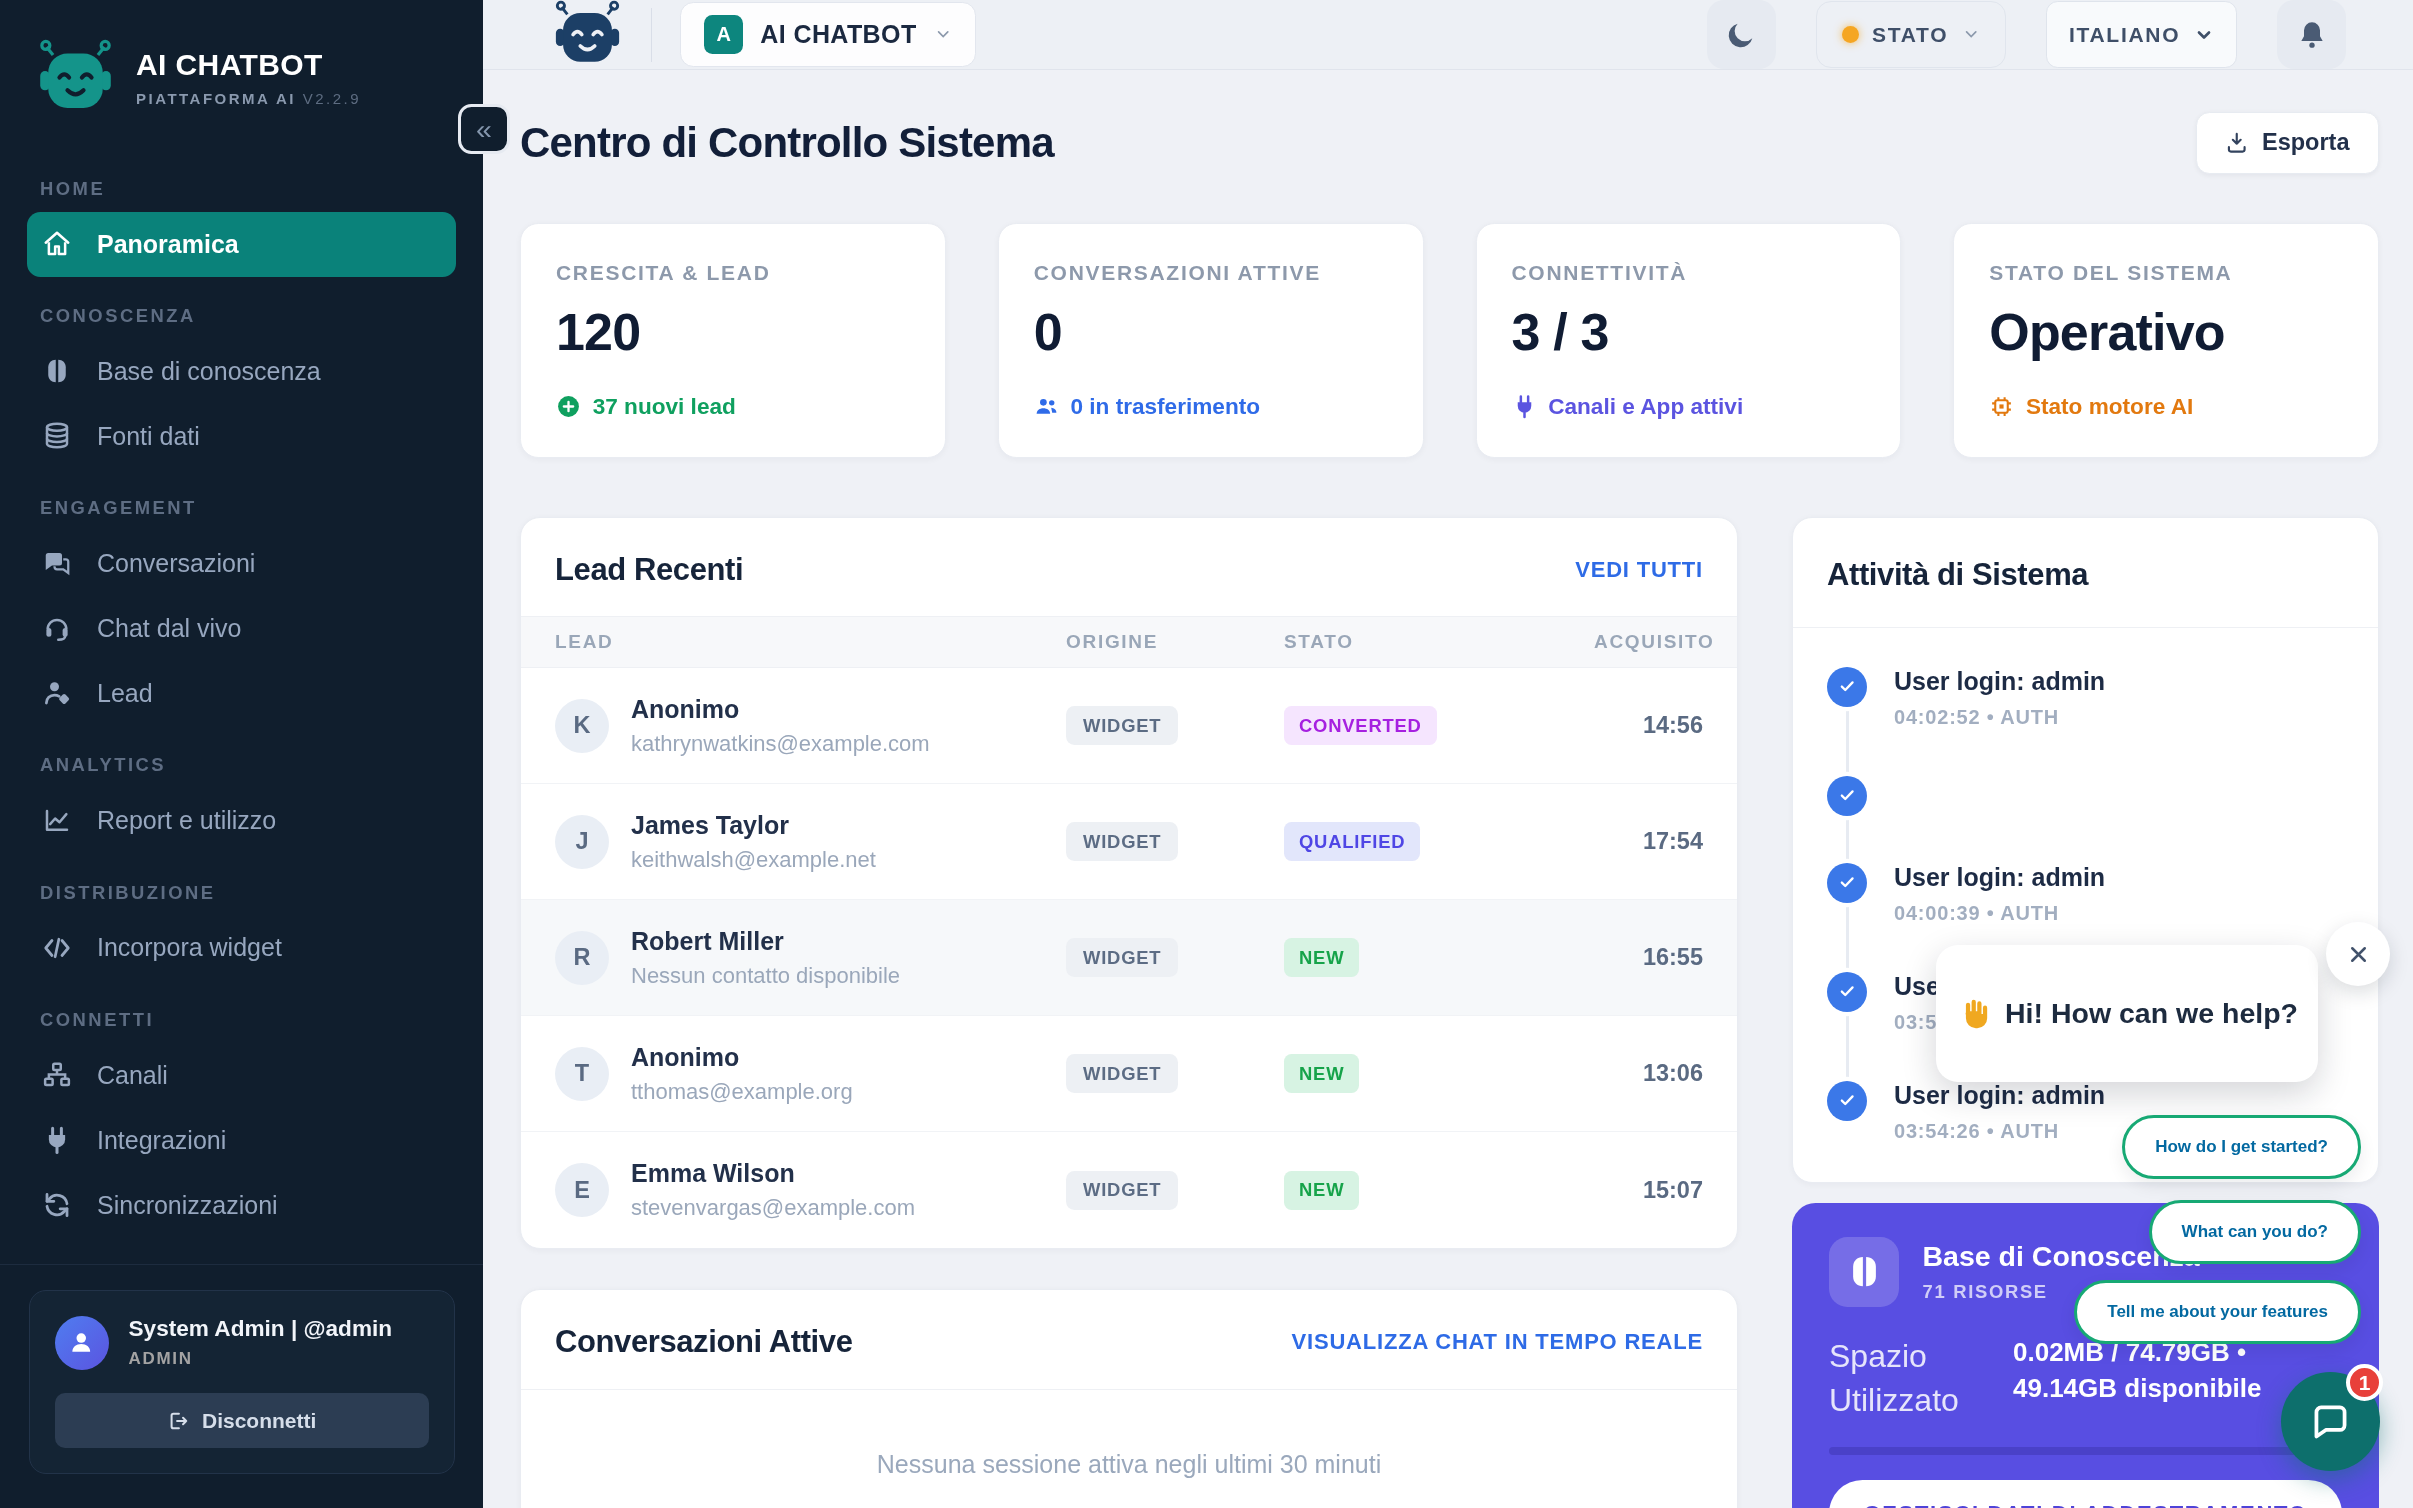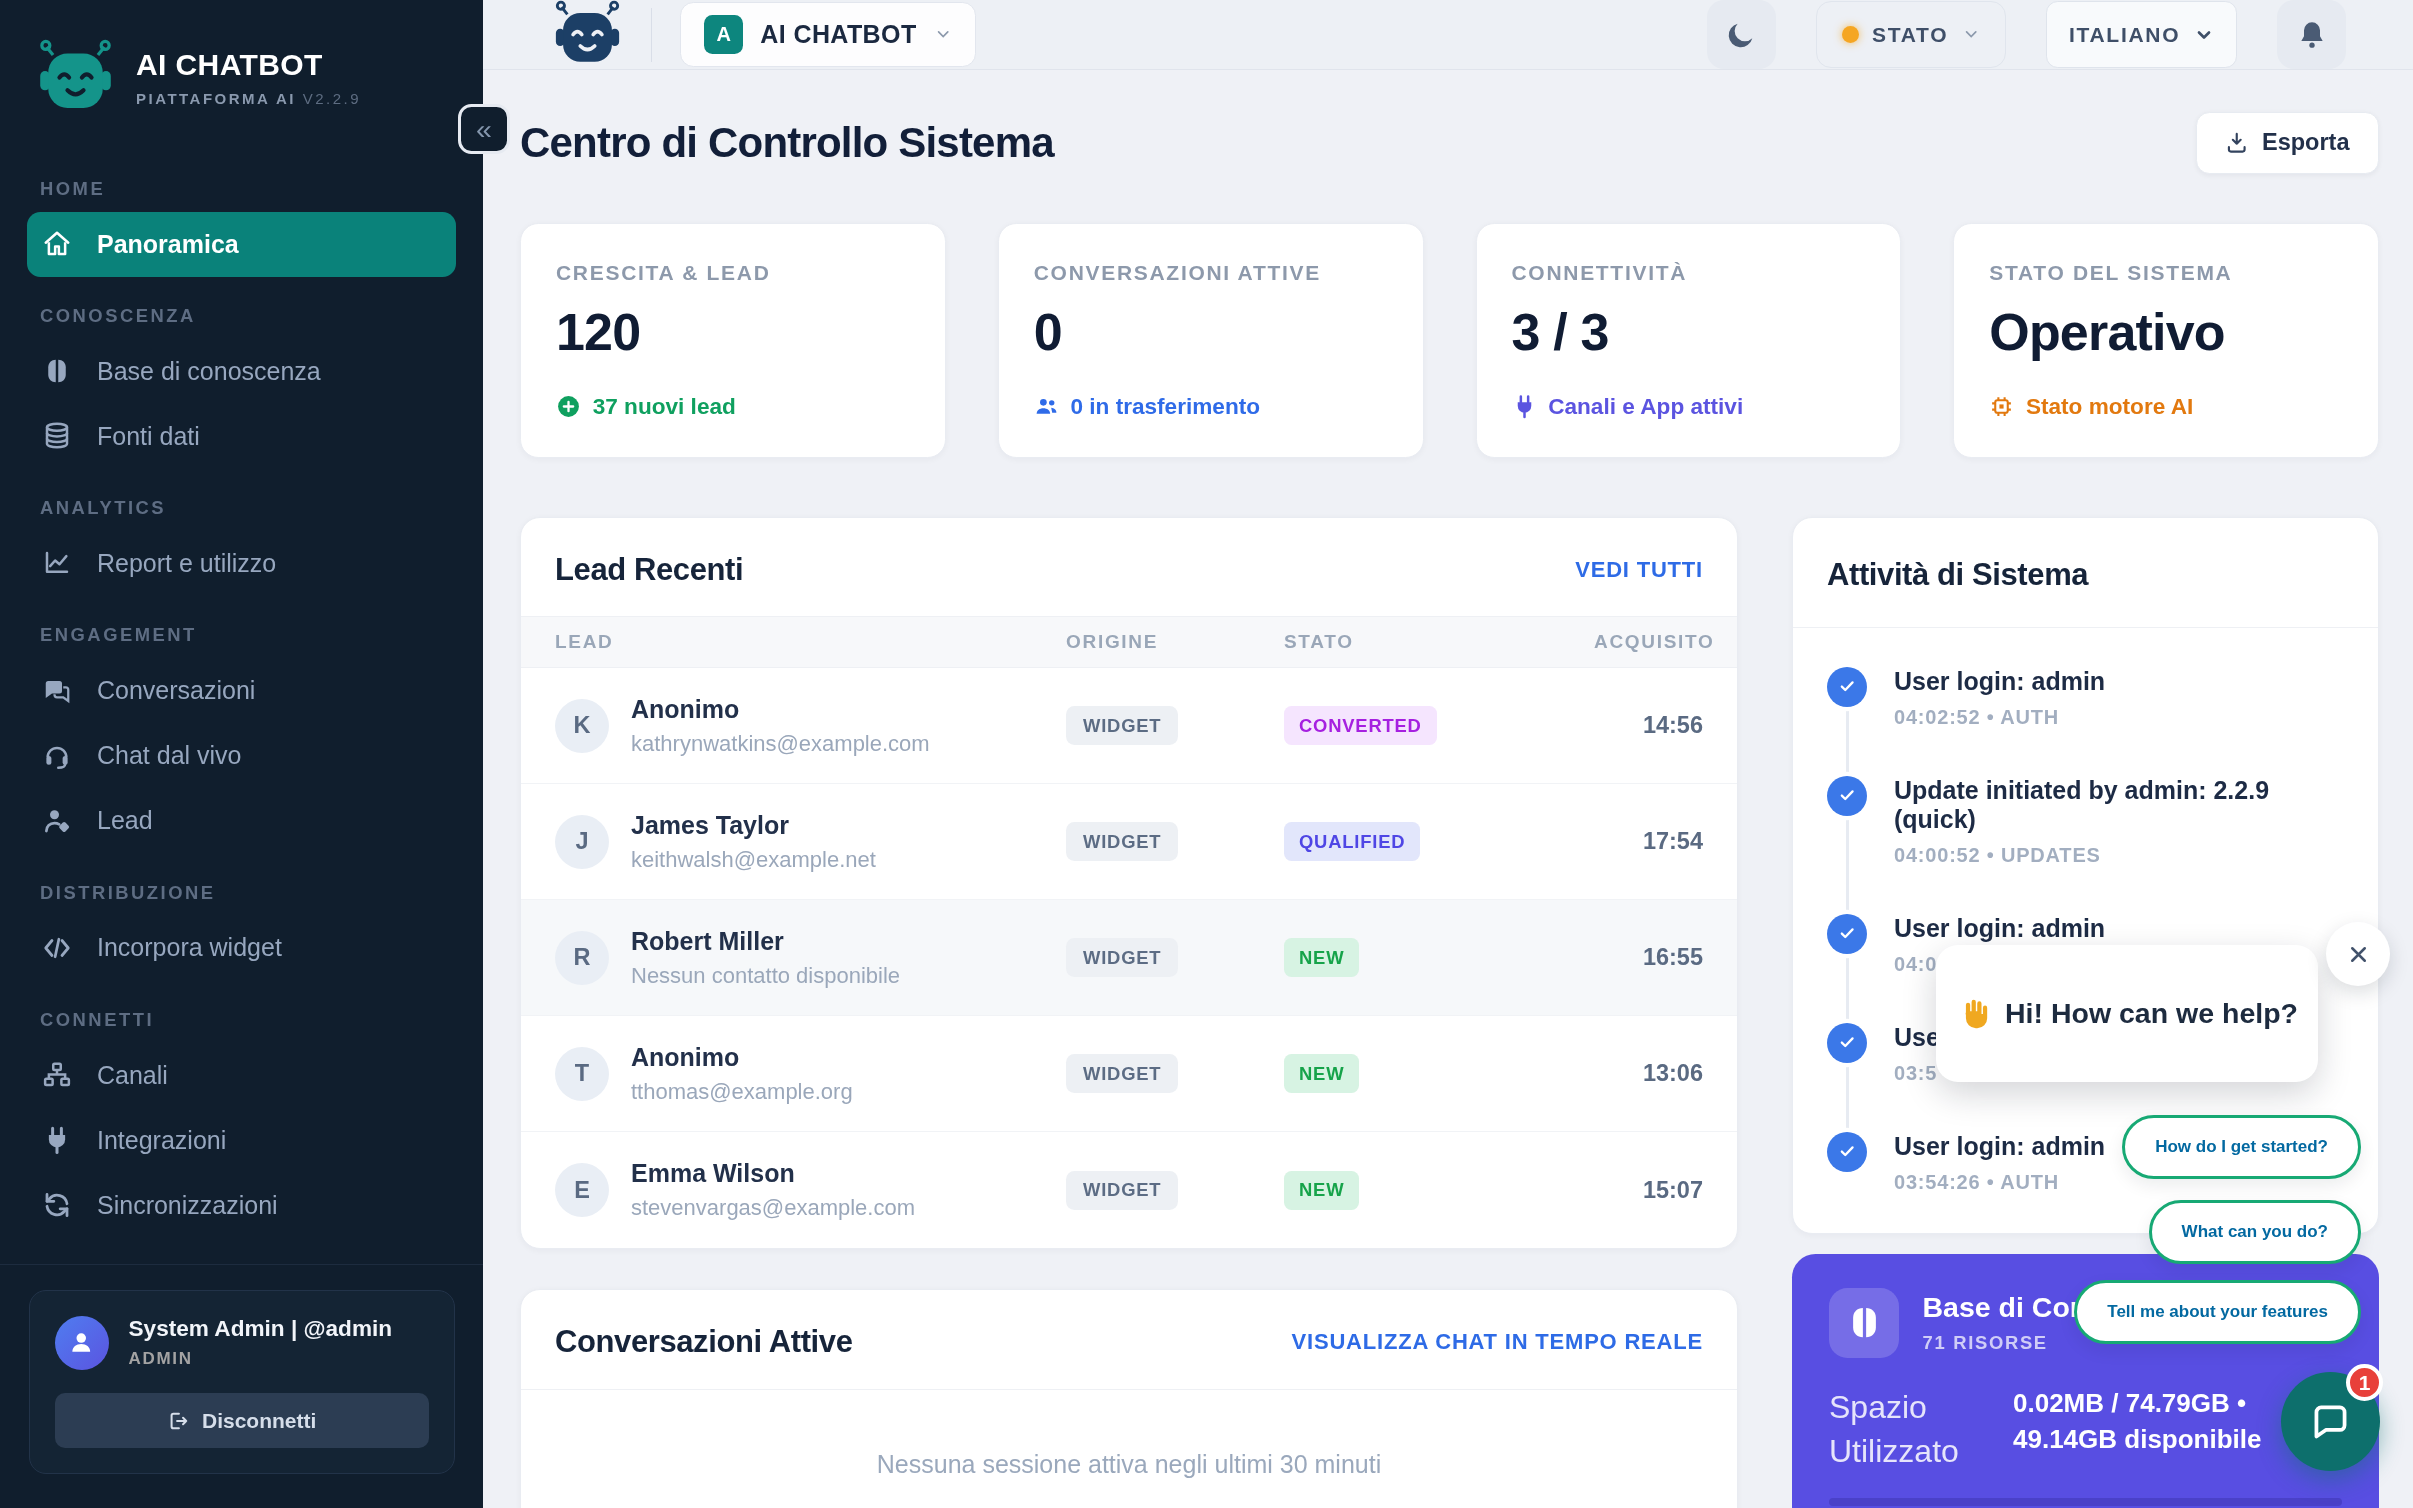--- a/index.html
+++ b/index.html
@@ -173,30 +173,20 @@
         <svg viewBox="0 0 24 24" fill="none" stroke="currentColor" stroke-width="2">
             <ellipse cx="12" cy="5" rx="8" ry="2.8"></ellipse>
             <path d="M4 5v4.5c0 1.6 3.6 2.8 8 2.8s8-1.2 8-2.8V5"></path>
             <path d="M4 9.5V14c0 1.6 3.6 2.8 8 2.8s8-1.2 8-2.8V9.5"></path>
             <path d="M4 14v4.2C4 19.8 7.6 21 12 21s8-1.2 8-2.8V14"></path>
           </svg>
         <span>Fonti dati</span>
       </div>
     </div>
     <div class="nav-section">
-      <div class="nav-label">ANALYTICS</div>
-      <div class="nav-item">
-        <svg viewBox="0 0 24 24" fill="none" stroke="currentColor" stroke-width="2" stroke-linecap="round" stroke-linejoin="round">
-            <path d="M4 4v15h16"></path>
-            <path d="M6.5 14.5l4-4.5 3.5 3 5.5-6.5"></path>
-          </svg>
-        <span>Report e utilizzo</span>
-      </div>
-    </div>
-    <div class="nav-section">
       <div class="nav-label">ENGAGEMENT</div>
       <div class="nav-item">
         <svg viewBox="0 0 24 24">
             <path d="M3 4h11a2 2 0 0 1 2 2v6a2 2 0 0 1-2 2H8l-5 3.5V6a2 2 0 0 1 2-2z" fill="currentColor"></path>
             <path d="M17 9h2a2 2 0 0 1 2 2v9l-4-3h-5a2 2 0 0 1-2-2v-.5" fill="none" stroke="currentColor" stroke-width="1.8"></path>
           </svg>
         <span>Conversazioni</span>
       </div>
       <div class="nav-item">
         <svg viewBox="0 0 24 24">
@@ -207,20 +197,30 @@
           </svg>
         <span>Chat dal vivo</span>
       </div>
       <div class="nav-item">
         <svg viewBox="0 0 24 24">
             <circle cx="10" cy="7" r="3.6" fill="currentColor"></circle>
             <path d="M3.5 20c0-3.8 2.8-6.3 6.5-6.3 1.4 0 2.7.4 3.8 1" fill="none" stroke="currentColor" stroke-width="2.2" stroke-linecap="round"></path>
             <rect x="14.5" y="13.5" width="6.5" height="6.5" rx="1.5" transform="rotate(45 17.7 16.7)" fill="currentColor"></rect>
           </svg>
         <span>Lead</span>
+      </div>
+    </div>
+    <div class="nav-section">
+      <div class="nav-label">ANALYTICS</div>
+      <div class="nav-item">
+        <svg viewBox="0 0 24 24" fill="none" stroke="currentColor" stroke-width="2" stroke-linecap="round" stroke-linejoin="round">
+            <path d="M4 4v15h16"></path>
+            <path d="M6.5 14.5l4-4.5 3.5 3 5.5-6.5"></path>
+          </svg>
+        <span>Report e utilizzo</span>
       </div>
     </div>
     <div class="nav-section">
       <div class="nav-label">DISTRIBUZIONE</div>
       <div class="nav-item">
         <svg viewBox="0 0 24 24" fill="none" stroke="currentColor" stroke-width="2.2" stroke-linecap="round" stroke-linejoin="round">
             <path d="M8 6 3 12l5 6"></path>
             <path d="M16 6l5 6-5 6"></path>
             <path d="M13.5 5l-3 14"></path>
           </svg>
@@ -509,24 +509,20 @@
                   <div class="act-title">User login: admin</div>
                    <div class="act-meta">04:02:52 • AUTH</div>
                 </div>
             </div>
             <div class="act-item">
               <div class="act-check">
                   <svg viewBox="0 0 24 24" fill="none" stroke="#fff" stroke-width="3" stroke-linecap="round" stroke-linejoin="round">
                     <path d="M5 12.5l4.5 4.5L19 7"></path>
                   </svg>
                 </div>
-              <div>
-                  <div class="act-title">Update initiated by admin: 2.2.9 (quick)</div>
-                   <div class="act-meta">04:00:52 • UPDATES</div>
-                </div>
             </div>
             <div class="act-item">
               <div class="act-check">
                   <svg viewBox="0 0 24 24" fill="none" stroke="#fff" stroke-width="3" stroke-linecap="round" stroke-linejoin="round">
                     <path d="M5 12.5l4.5 4.5L19 7"></path>
                   </svg>
                 </div>
               <div>
                   <div class="act-title">User login: admin</div>
                    <div class="act-meta">04:00:39 • AUTH</div>

